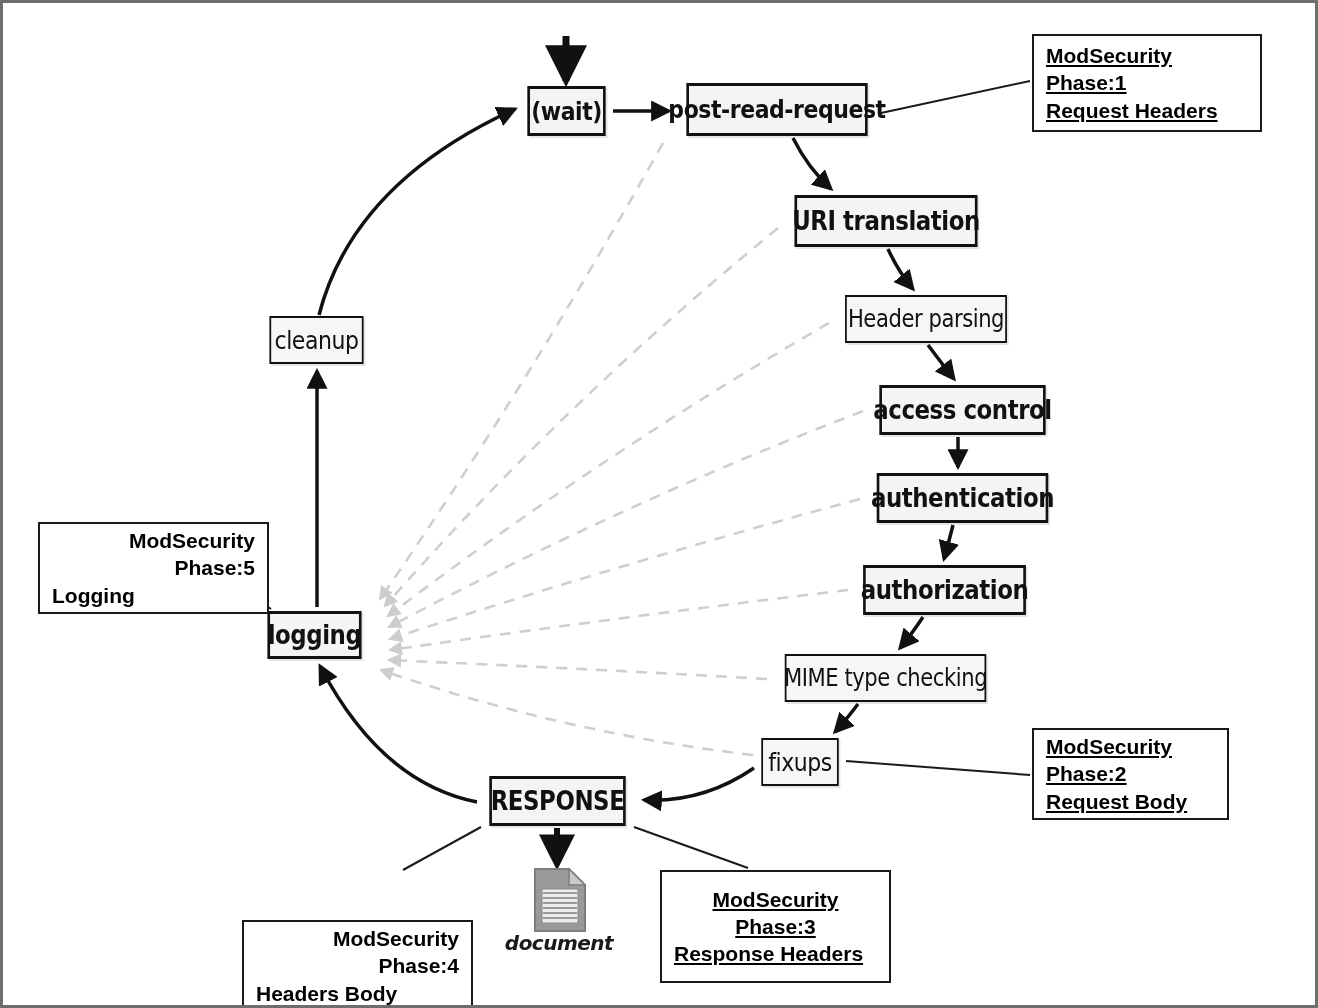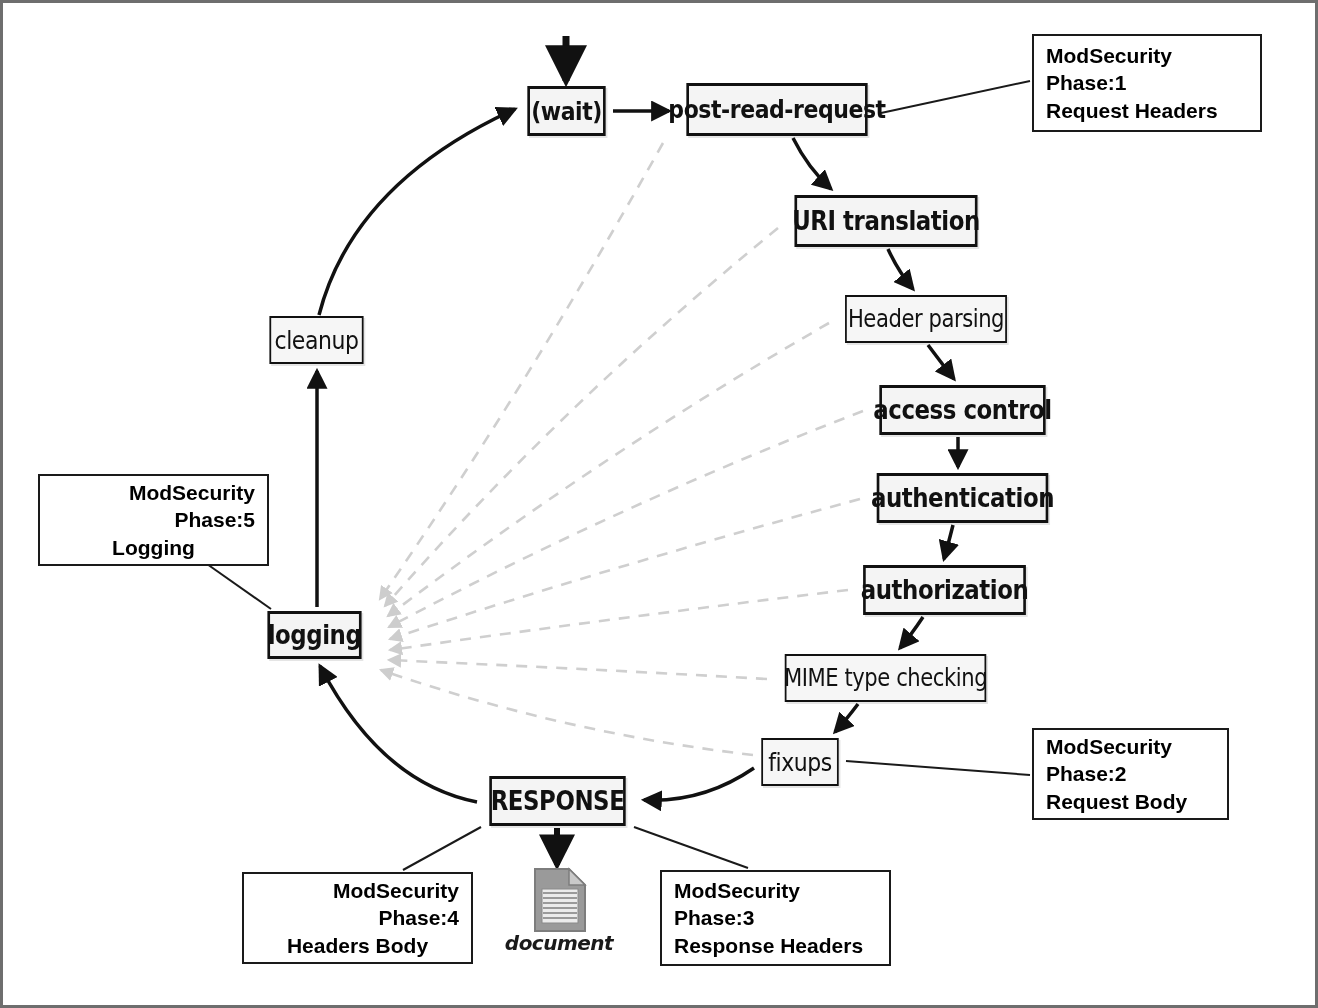--- a/index.html
+++ b/index.html
@@ -56,22 +56,22 @@
     font-family: "Liberation Sans", sans-serif;
     font-weight: bold;
     font-size: 21px;
     line-height: 1.3;
     display: flex;
     flex-direction: column;
     justify-content: center;
     padding: 6px 12px;
     z-index: 4;
   }
-  .callout.right-align { text-align: right; align-items: center; }
-  .callout.left-align  { text-align: left;  align-items: flex-start; }
+  .callout.right-align { text-align: right; align-items: flex-start; margin-top: 48px; }
+  .callout.left-align  { text-align: left;  align-items: flex-start; text-decoration: underline; }
 
   
   #doc-icon {
     position: absolute;
     z-index: 3;
   }
   #doc-label {
     position: absolute;
     z-index: 3;
     font-family: "DejaVu Sans", sans-serif;
@@ -251,18 +251,18 @@
   <div class="callout left-align" style="left:1029px;top:725px;width:197px;height:92px;">
     <div>ModSecurity Phase:2</div>
     <div>Request Body</div>
   </div>
 
   <div class="callout right-align" style="left:239px;top:869px;width:231px;height:92px;">
     <div>ModSecurity Phase:4</div>
     <div>Headers Body</div>
   </div>
 
-  <div class="callout left-align" style="left:657px;top:867px;width:231px;height:96px;">
+  <div class="callout left-align" style="left:657px;top:867px;width:231px;height:113px;text-align:center;">
     <div>ModSecurity Phase:3</div>
     <div>Response Headers</div>
   </div>
 
 </div>
 
 </body></html>

